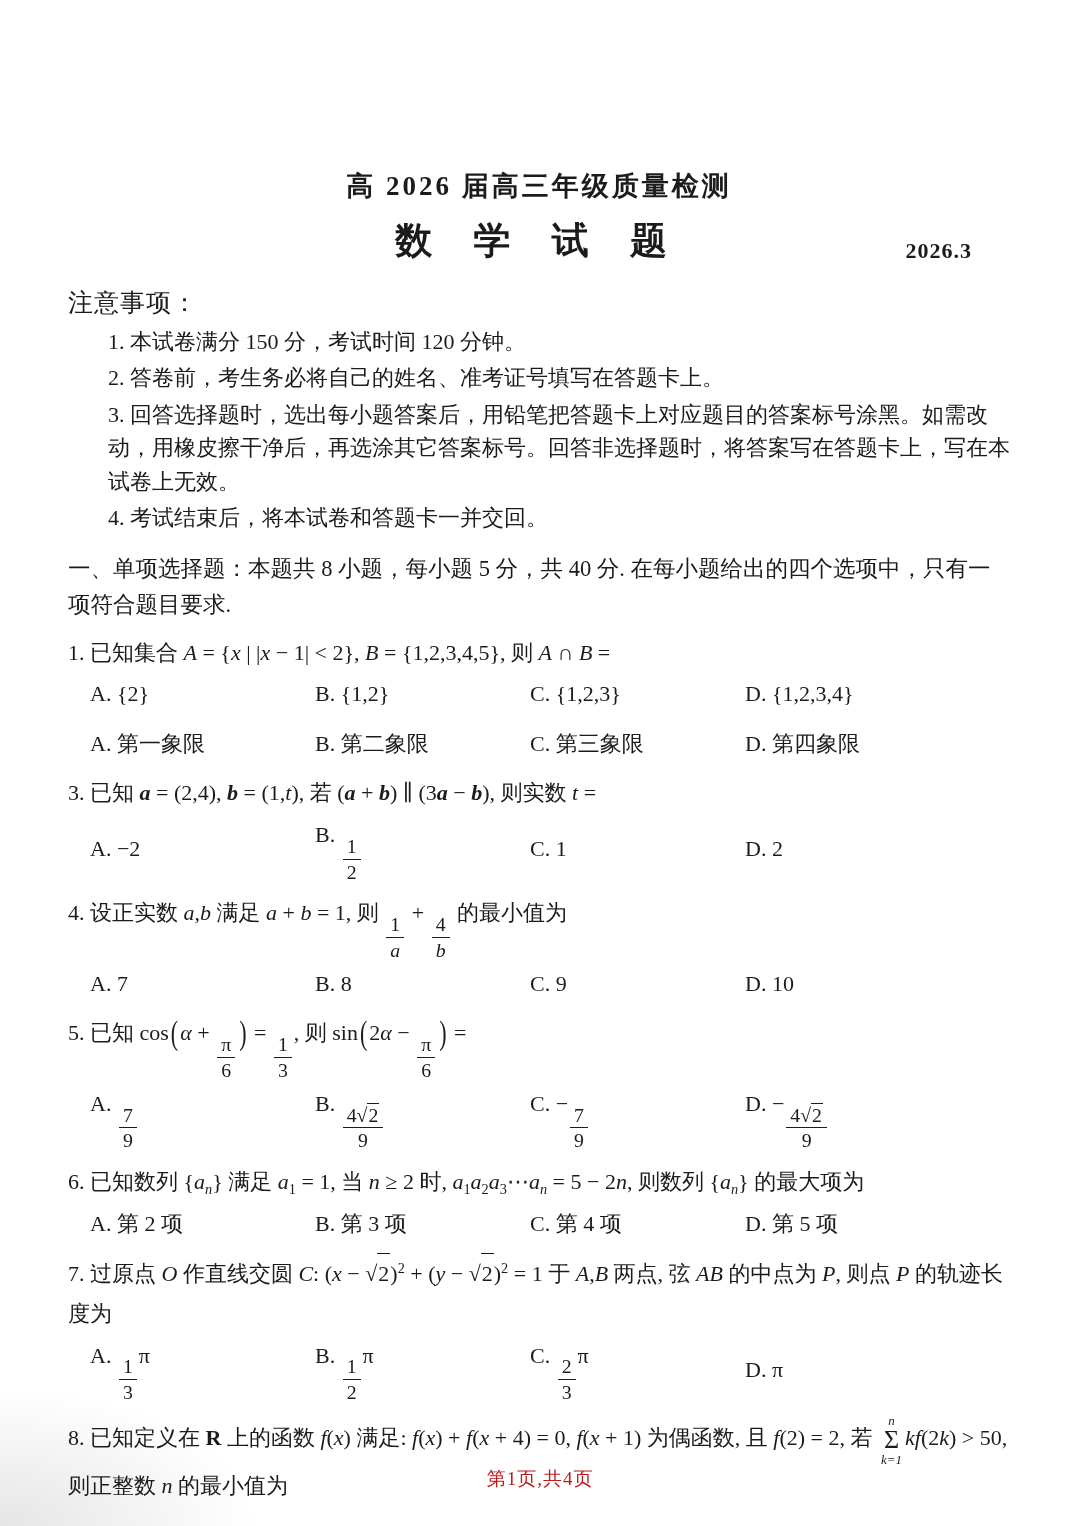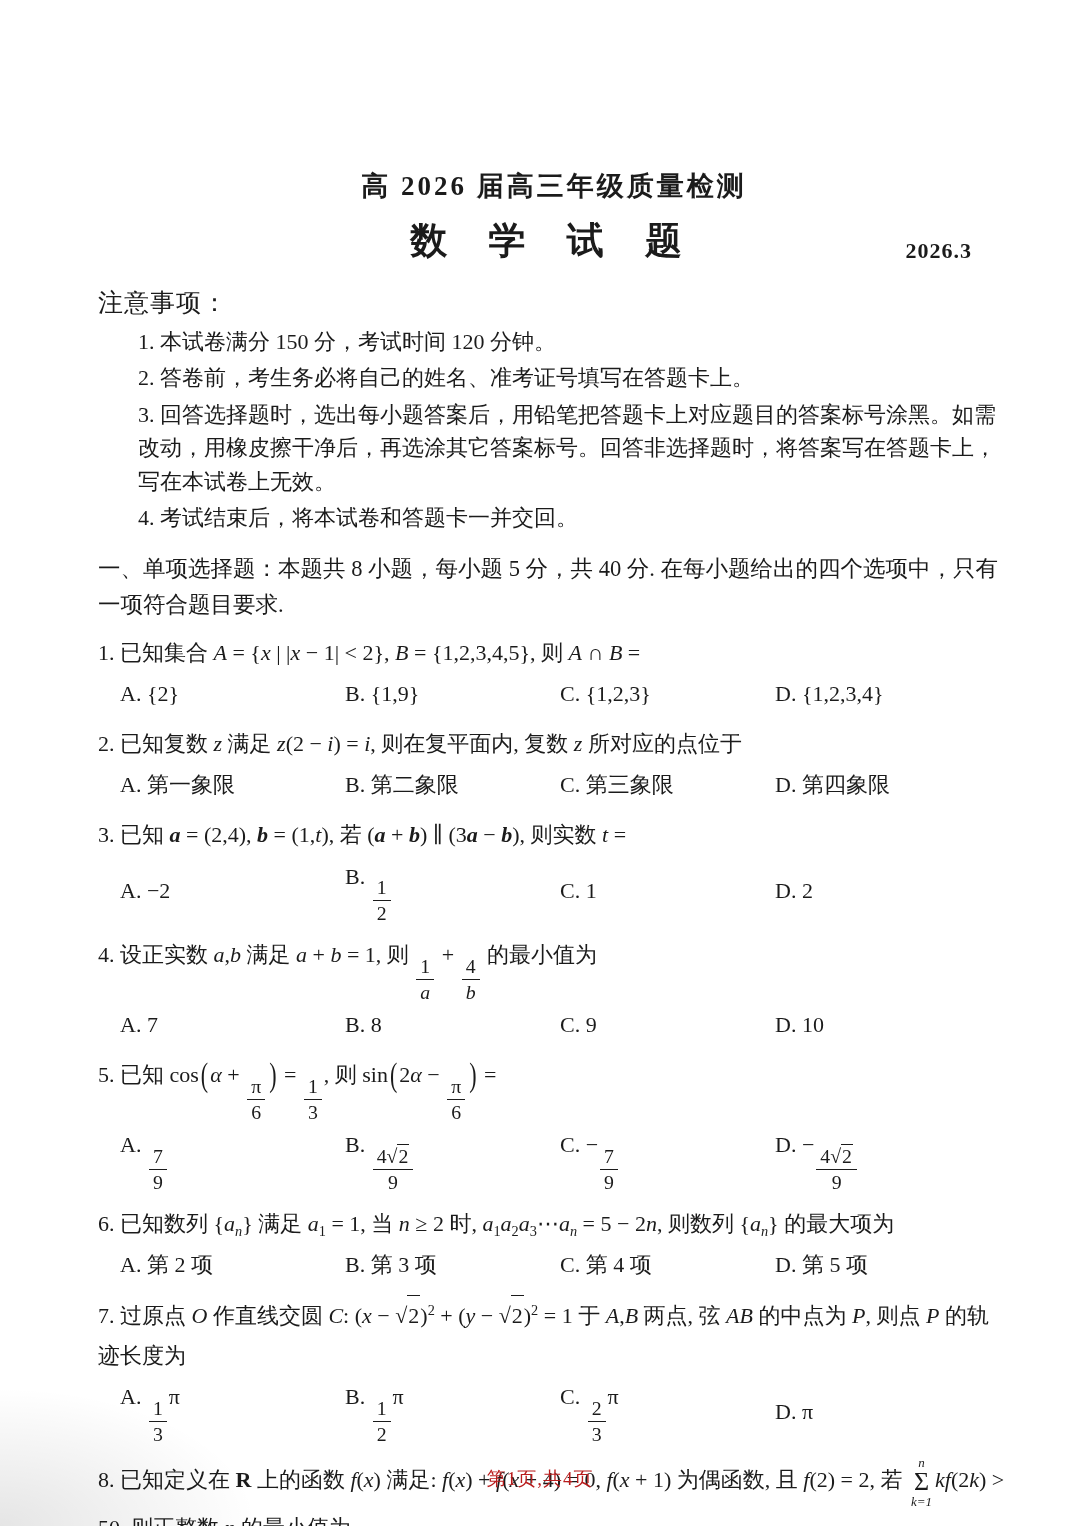--- a/index.html
+++ b/index.html
@@ -1,20 +1,20 @@
 <!DOCTYPE html>
 <html><head>
 <meta charset="utf-8">
 <style>
   html,body{margin:0;padding:0;background:#ffffff;}
   .page{
     width:1080px;height:1526px;background:#fff;color:#1b1b1b;
     font-family:"Liberation Serif","DejaVu Serif",serif;
     font-size:22px;position:relative;box-sizing:border-box;
-    padding:168px 70px 0 98px;overflow:hidden;
+    padding:168px 70px 0 68px;overflow:hidden;
   }
   .page::after{
     content:"";position:absolute;left:0;bottom:0;width:260px;height:140px;
     background:radial-gradient(ellipse at 0% 100%, rgba(0,0,0,0.10), transparent 70%);
     pointer-events:none;
   }
   .title{text-align:center;font-size:27px;font-weight:bold;letter-spacing:3px;}
   .subtitle-row{position:relative;text-align:center;margin-top:12px;height:52px;}
   .subtitle{font-size:37px;font-weight:bold;letter-spacing:16px;}
   .date{position:absolute;right:38px;bottom:4px;font-size:22px;font-weight:bold;letter-spacing:1px;}
@@ -76,28 +76,27 @@
       <div class="notice-item">4. 考试结束后，将本试卷和答题卡一并交回。</div>
     </div>
   </div>
 
   <div class="section-heading">一、单项选择题：本题共 8 小题，每小题 5 分，共 40 分. 在每小题给出的四个选项中，只有一项符合题目要求.</div>
 
   <div class="question">
     <div class="stem">1. 已知集合 <span class="i">A</span> = {<span class="i">x</span> | |<span class="i">x</span> − 1| &lt; 2}, <span class="i">B</span> = {1,2,3,4,5}, 则 <span class="i">A</span> ∩ <span class="i">B</span> =</div>
     <div class="options">
       <span class="opt">A. {2}</span>
-      <span class="opt">B. {1,9}</span>
+      <span class="opt">B. {1,2}</span>
       <span class="opt">C. {1,2,3}</span>
       <span class="opt">D. {1,2,3,4}</span>
     </div>
   </div>
 
   <div class="question">
-    <div class="stem">2. 已知复数 <span class="i">z</span> 满足 <span class="i">z</span>(2 − <span class="i">i</span>) = <span class="i">i</span>, 则在复平面内, 复数 <span class="i">z</span> 所对应的点位于</div>
     <div class="options">
       <span class="opt">A. 第一象限</span>
       <span class="opt">B. 第二象限</span>
       <span class="opt">C. 第三象限</span>
       <span class="opt">D. 第四象限</span>
     </div>
   </div>
 
   <div class="question">
     <div class="stem">3. 已知 <span class="b">a</span> = (2,4), <span class="b">b</span> = (1,<span class="i">t</span>), 若 (<span class="b">a</span> + <span class="b">b</span>) ∥ (3<span class="b">a</span> − <span class="b">b</span>), 则实数 <span class="i">t</span> =</div>

